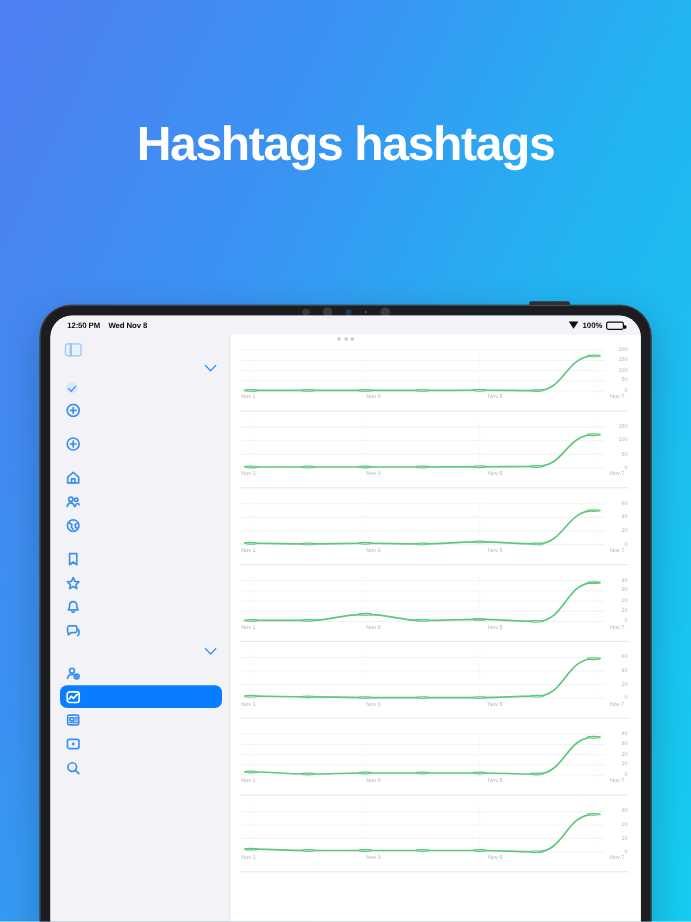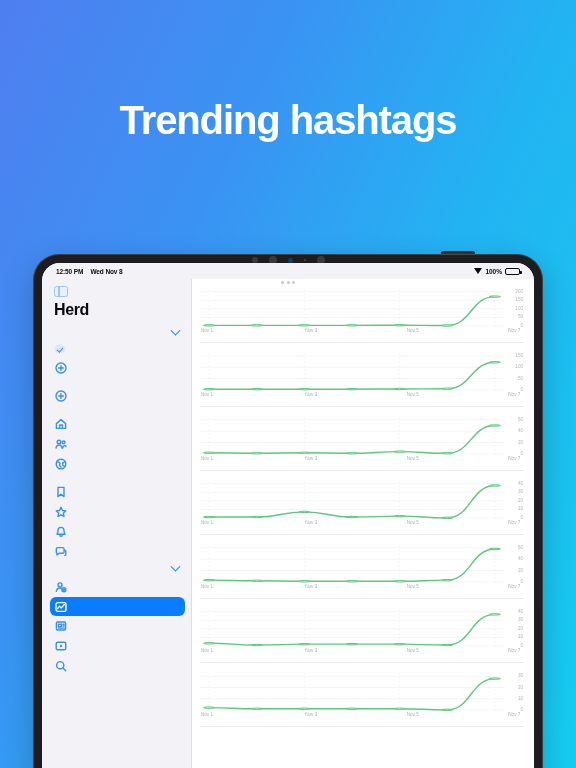--- a/index.html
+++ b/index.html
@@ -271,21 +271,21 @@
     height: 9px;
     font-size: 4.6px;
     color: #b0b0b6;
   }
   .xaxis span { position: absolute; top: 1px; transform: translateX(-50%); white-space: nowrap; }
 </style>
 </head>
 <body>
 
 <div class="hero">
-  <div class="hero-title">Trending hashtags</div>
+  <div class="hero-title">Hashtags hashtags</div>
 </div>
 
 <div class="device">
   <div class="vol-button"></div>
   <div class="cam-dots">
     <div class="cam-dot d1"></div>
     <div class="cam-dot d2"></div>
     <div class="cam-dot d3"></div>
     <div class="cam-dot d4"></div>
     <div class="cam-dot d5"></div>
@@ -309,21 +309,20 @@
     <div class="multitask">
       <span class="mt-dot"></span>
         <span class="mt-dot"></span>
         <span class="mt-dot"></span>
     </div>
 
     <div class="body-row">
 
       <div class="sidebar">
         <div class="sb-toggle"></div>
-        <div class="app-title">Herd</div>
         <div id="sidebar-sections">
             <div class="sec-head">
               <span class="sec-label"></span>
               <span class="chev"></span>
             </div>
             <div class="account-row">
               <span class="check-ico"></span>
               <span><span class="acct-name"></span><div class="acct-handle"></div></span>
             </div>
             <div class="nav-item">

